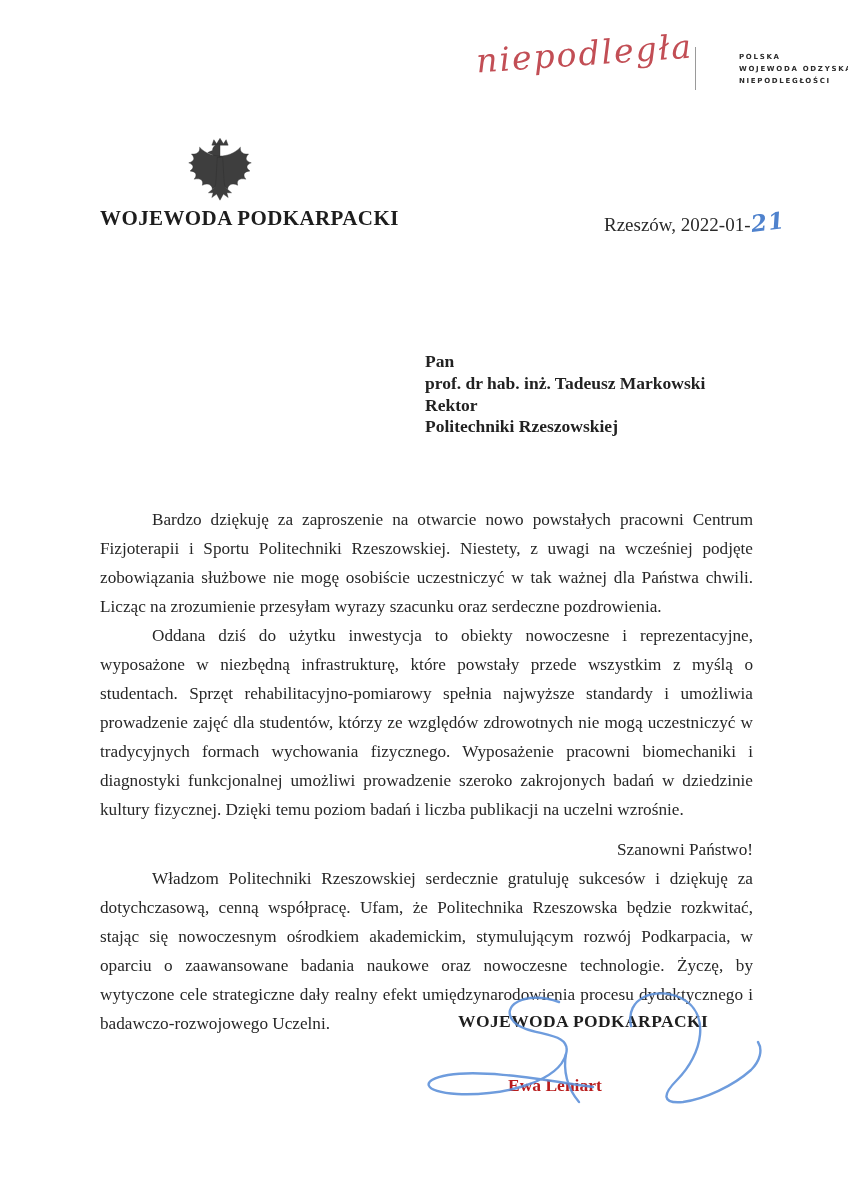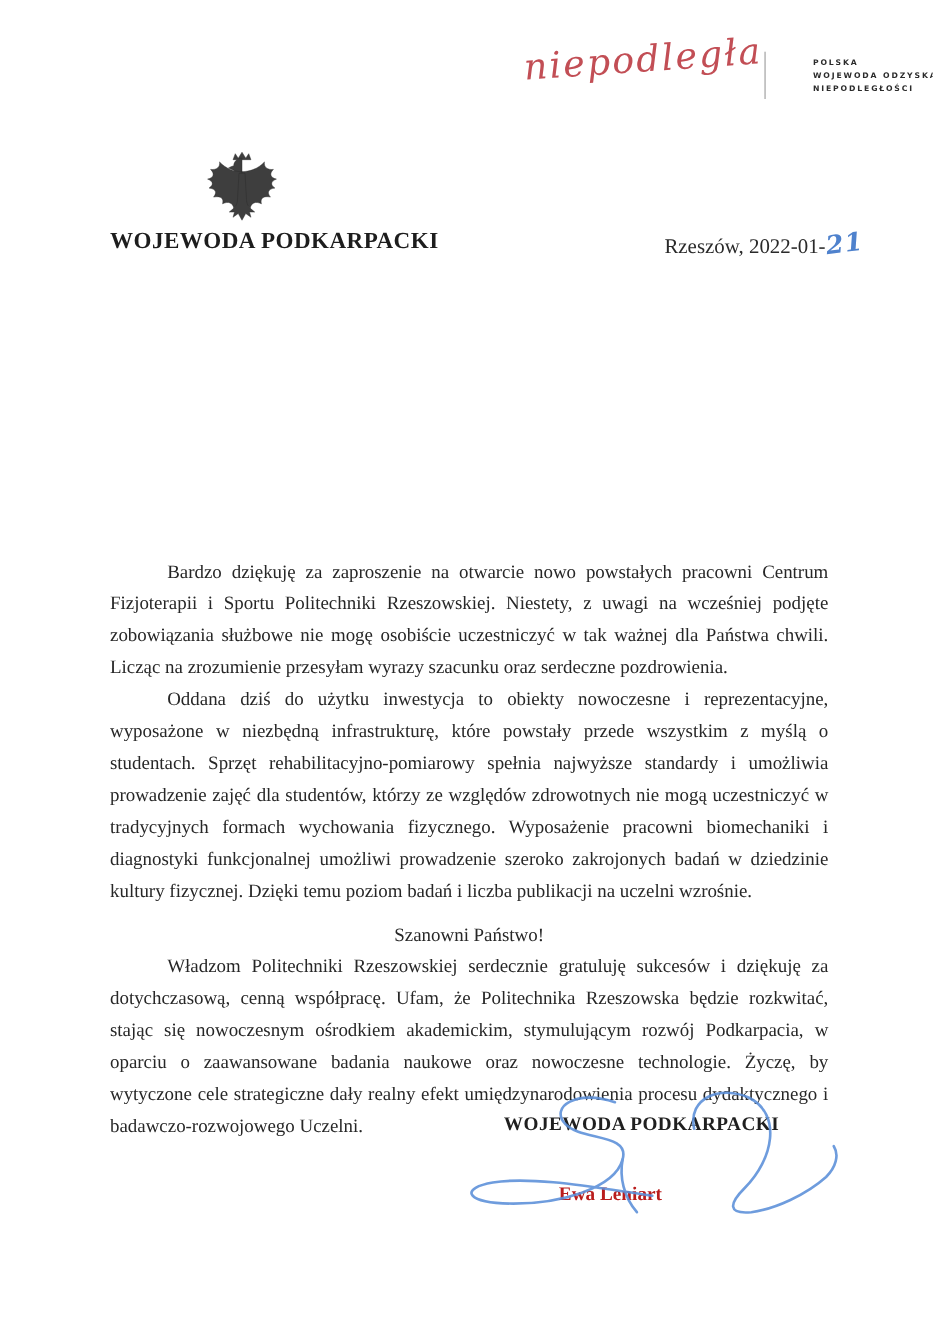--- a/index.html
+++ b/index.html
@@ -60,21 +60,21 @@
   }
 
   
   .body-text{
     position:absolute;left:100px;top:505px;width:653px;
     font-size:17.2px;line-height:29px;color:#272727;
     text-align:justify;
   }
   .body-text p{margin:0;}
   .body-text p.indent{text-indent:52px;}
-  .body-text p.salutation{margin-top:11px;text-indent:0;text-align:center;}
+  .body-text p.salutation{margin-top:11px;text-indent:0;text-align:right;}
 
   
   .sig-title{
     position:absolute;left:458px;top:1011px;
     font-size:17.5px;font-weight:bold;color:#1f1f1f;
     letter-spacing:0.4px;white-space:nowrap;
   }
   .sig-name{
     position:absolute;left:508px;top:1075px;
     font-size:17.5px;font-weight:bold;color:#b91c1c;
@@ -108,20 +108,26 @@
       </g>
     </svg>
   </div>
 
   <div class="sender-title">WOJEWODA PODKARPACKI</div>
 
   <div class="dateline">
     <span>Rzeszów, 2022-01-</span><span class="hand-day">21</span>
   </div>
 
+  <div class="addressee">
+    <div>Pan</div>
+    <div>prof. dr hab. inż. Tadeusz Markowski</div>
+    <div>Rektor</div>
+    <div>Politechniki Rzeszowskiej</div>
+  </div>
 
   <div class="body-text">
     <p class="indent">Bardzo dziękuję za zaproszenie na otwarcie nowo powstałych pracowni Centrum Fizjoterapii i Sportu Politechniki Rzeszowskiej. Niestety, z uwagi na wcześniej podjęte zobowiązania służbowe nie mogę osobiście uczestniczyć w tak ważnej dla Państwa chwili. Licząc na zrozumienie przesyłam wyrazy szacunku oraz serdeczne pozdrowienia.</p>
     <p class="indent">Oddana dziś do użytku inwestycja to obiekty nowoczesne i reprezentacyjne, wyposażone w niezbędną infrastrukturę, które powstały przede wszystkim z myślą o studentach. Sprzęt rehabilitacyjno-pomiarowy spełnia najwyższe standardy i umożliwia prowadzenie zajęć dla studentów, którzy ze względów zdrowotnych nie mogą uczestniczyć w tradycyjnych formach wychowania fizycznego. Wyposażenie pracowni biomechaniki i diagnostyki funkcjonalnej umożliwi prowadzenie szeroko zakrojonych badań w dziedzinie kultury fizycznej. Dzięki temu poziom badań i liczba publikacji na uczelni wzrośnie.</p>
     <p class="salutation">Szanowni Państwo!</p>
     <p class="indent">Władzom Politechniki Rzeszowskiej serdecznie gratuluję sukcesów i dziękuję za dotychczasową, cenną współpracę. Ufam, że Politechnika Rzeszowska będzie rozkwitać, stając się nowoczesnym ośrodkiem akademickim, stymulującym rozwój Podkarpacia, w oparciu o zaawansowane badania naukowe oraz nowoczesne technologie. Życzę, by wytyczone cele strategiczne dały realny efekt umiędzynarodowienia procesu dydaktycznego i badawczo-rozwojowego Uczelni.</p>
   </div>
 
   <div class="sig-title">WOJEWODA PODKARPACKI</div>
   <div class="sig-name">Ewa Leniart</div>

